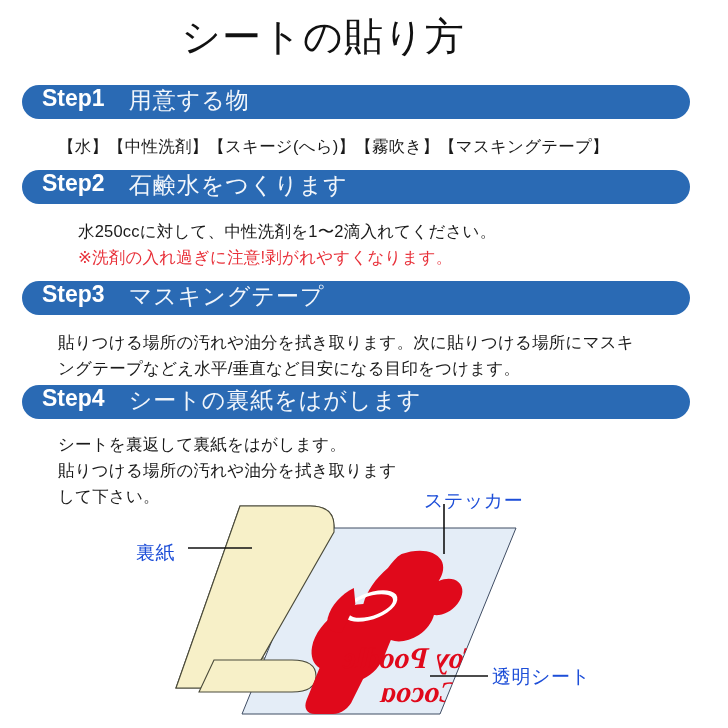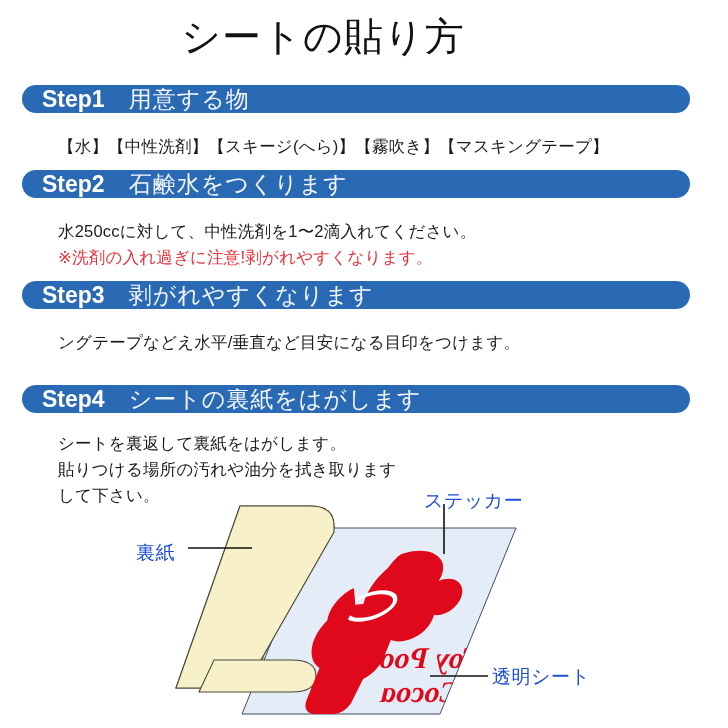--- a/index.html
+++ b/index.html
@@ -29,26 +29,26 @@
     font-weight: 400;
     letter-spacing: 1px;
     color: #111111;
   }
 
   
   .step-bar {
     position: absolute;
     left: 22px;
     width: 668px;
-    height: 28px;
+    height: 34px;
     border-radius: 19px;
     background: #2a6ab4;
     box-sizing: border-box;
     display: flex;
-    align-items: center;
+    align-items: flex-start;
     padding-left: 20px;
   }
   .step-num {
     font-size: 23px;
     font-weight: bold;
     color: #ffffff;
     letter-spacing: 0px;
     flex: 0 0 auto;
   }
   .step-title {
@@ -104,38 +104,39 @@
   <span class="step-title">用意する物</span>
 </div>
 <div class="step-body" style="top:133px; left:58px; width:620px;">
   <div>【水】【中性洗剤】【スキージ(へら)】【霧吹き】【マスキングテープ】</div>
 </div>
 
 <div class="step-bar" style="top:170px;">
   <span class="step-num">Step2</span>
   <span class="step-title">石鹸水をつくります</span>
 </div>
-<div class="step-body" style="top:218px;">
+<div class="step-body" style="top:218px;margin-left:20px;">
   <div>水250ccに対して、中性洗剤を1〜2滴入れてください。</div>
   <div class="warn">※洗剤の入れ過ぎに注意!剥がれやすくなります。</div>
 </div>
 
 <div class="step-bar" style="top:281px;">
   <span class="step-num">Step3</span>
-  <span class="step-title">剥がれやすくなります</span>
+  <span class="step-title">マスキングテープ</span>
 </div>
 <div class="step-body" style="top:329px; width:612px;">
+  <div>貼りつける場所の汚れや油分を拭き取ります。次に貼りつける場所にマスキ</div>
   <div>ングテープなどえ水平/垂直など目安になる目印をつけます。</div>
 </div>
 
 <div class="step-bar" style="top:385px;">
   <span class="step-num">Step4</span>
   <span class="step-title">シートの裏紙をはがします</span>
 </div>
-<div class="step-body" style="top:431px;font-family:Liberation Serif, serif;">
+<div class="step-body" style="top:431px;">
   <div>シートを裏返して裏紙をはがします。</div>
   <div>貼りつける場所の汚れや油分を拭き取ります</div>
   <div>して下さい。</div>
 </div>
 
 <div class="diagram">
   <svg width="728" height="258" viewBox="0 0 728 258" xmlns="http://www.w3.org/2000/svg">
 
     <g>
 

